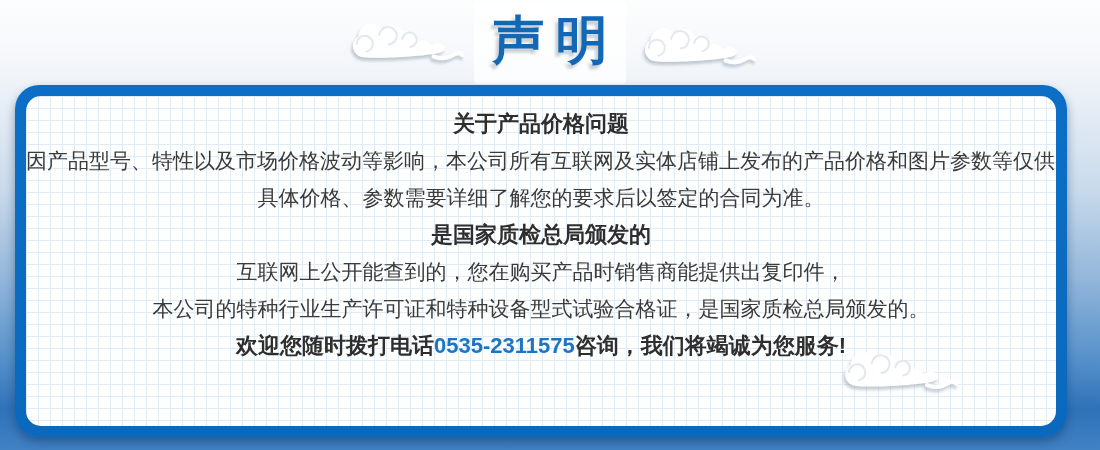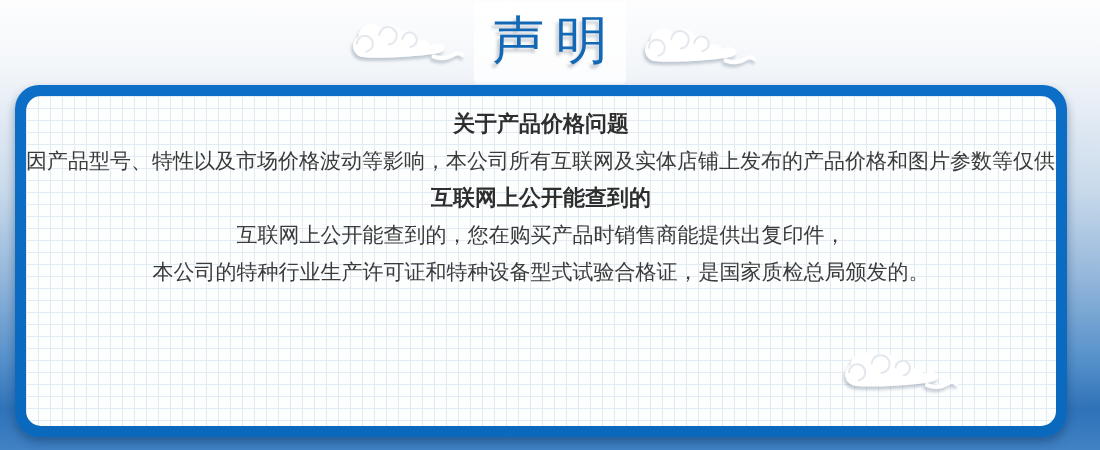--- a/index.html
+++ b/index.html
@@ -29,21 +29,21 @@
     display:flex; align-items:center; justify-content:center;
   }
   .title-box{
     position:relative;
     background:rgba(255,255,255,.78);
     padding:4px 18px 8px 18px;
     border-radius:4px;
   }
   .title-text{
     font-size:52px;
-    font-weight:normal;
+    font-weight:bold;
     color:#1268b4;
     letter-spacing:0.22em;
     margin-right:-0.22em;
     text-shadow:-3px 4px 3px rgba(150,160,172,.5);
     white-space:nowrap;
   }
   .cloud{position:absolute; pointer-events:none;}
   .cloud-left{left:344px; top:22px; width:120px; height:45px;}
   .cloud-right{left:636px; top:26px; width:120px; height:45px;}
 
@@ -137,23 +137,25 @@
     <svg class="cloud cloud-right">
         <use href="#cloudShape"></use>
       </svg>
   </div>
 
   <div class="card">
     <div class="card-inner">
       <div class="content">
         <p class="heading">关于产品价格问题</p>
         <p class="line">因产品型号、特性以及市场价格波动等影响，本公司所有互联网及实体店铺上发布的产品价格和图片参数等仅供参考。</p>
-        <p class="heading">互联网上公开能查到的</p>
+        <p class="line">具体价格、参数需要详细了解您的要求后以签定的合同为准。</p>
+        <p class="heading">是国家质检总局颁发的</p>
         <p class="line">互联网上公开能查到的，您在购买产品时销售商能提供出复印件，</p>
         <p class="line">本公司的特种行业生产许可证和特种设备型式试验合格证，是国家质检总局颁发的。</p>
+        <p class="hotline"><span>欢迎您随时拨打电话</span><span class="phone">0535-2311575</span><span>咨询，我们将竭诚为您服务!</span></p>
       </div>
       <svg class="cloud cloud-card">
           <use href="#cloudShape"></use>
         </svg>
     </div>
   </div>
 
 </div>
 
 </body></html>

